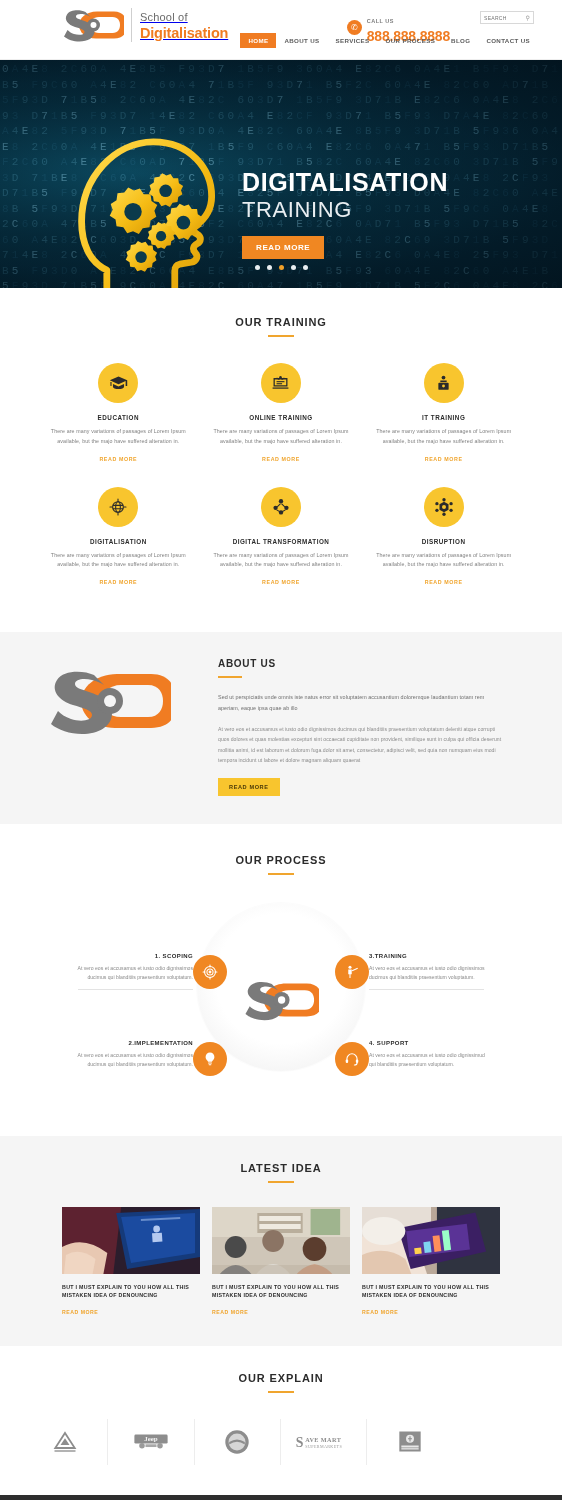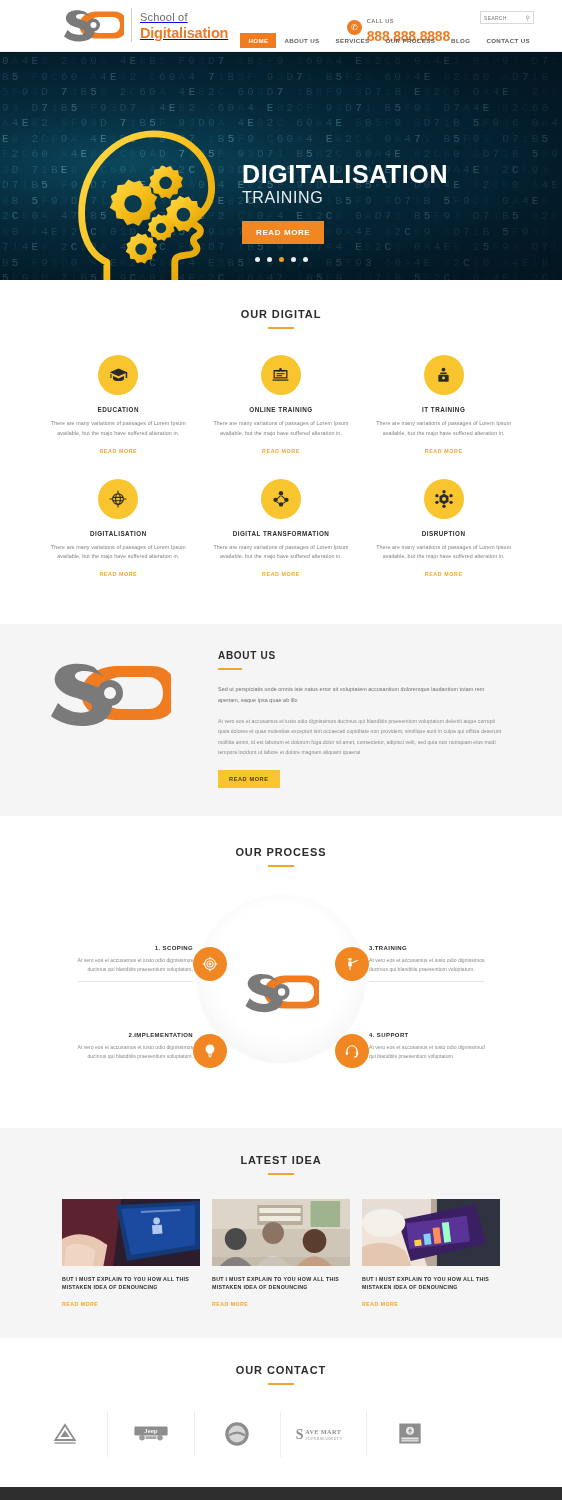--- a/index.html
+++ b/index.html
@@ -7,21 +7,21 @@
     width: 562px;
     background: #ffffff;
     font-family: "Liberation Sans", sans-serif;
     -webkit-font-smoothing: antialiased;
   }
   body { width: 562px; overflow-x: hidden; }
 
   
   .header {
     position: relative;
-    height: 52px;
+    height: 60px;
     background: #ffffff;
     border-bottom: 1px solid #eeeeee;
   }
   .logo-block {
     position: absolute; left: 62px; top: 8px;
     display: flex; align-items: center;
   }
   .logo-mark { position: relative; width: 62px; height: 34px; }
   .logo-text-wrap {
     margin-left: 7px; padding-left: 8px;
@@ -94,21 +94,21 @@
   .hero-head {
     position: absolute; left: 68px; top: 64px;
     width: 165px; height: 195px;
   }
   .hero-copy { position: absolute; right: 50px; top: 110px; text-align: left; width: 270px; }
   .hero-t1 {
     font-size: 25px; font-weight: bold; color: #ffffff;
     letter-spacing: .6px; line-height: 1;
   }
   .hero-t2 {
-    font-size: 16px; color: #e9eef1; letter-spacing: .6px;
+    font-size: 22px; color: #e9eef1; letter-spacing: .6px;
     line-height: 1.15; margin-top: 2px; font-weight: 300;
   }
   .hero-btn {
     display: inline-block; margin-top: 14px;
     background: #f08722; color: #fff;
     font-size: 8px; font-weight: bold; letter-spacing: .6px;
     padding: 7px 14px; border: 0; cursor: pointer;
     font-family: "Liberation Sans", sans-serif;
   }
   .dots {
@@ -333,21 +333,21 @@
     <span class="dot"></span>
     <span class="dot"></span>
     <span class="dot on"></span>
     <span class="dot"></span>
     <span class="dot"></span>
   </div>
 </div>
 
 <section class="services">
   <div class="sec-head">
-    <div class="sec-title">OUR DIGITAL</div>
+    <div class="sec-title">OUR TRAINING</div>
     <div class="sec-rule"></div>
   </div>
 
   <div class="svc-grid">
 
     <div class="svc">
       <div class="svc-ico">
         <svg viewBox="0 0 24 24" width="19" height="19" fill="#2b2b2b">
             <path d="M12 3 1 8l11 5 9-4.1V15h2V8L12 3zM5 12.5V16c0 1.7 3.1 3 7 3s7-1.3 7-3v-3.5l-7 3.2-7-3.2z"></path>
             <path d="M3.2 10.2v4.4c0 .4-.3.7-.7.7s-.7-.3-.7-.7v-4.4z"></path>
@@ -601,21 +601,21 @@
       </div>
       <div class="blog-ttl">BUT I MUST EXPLAIN TO YOU HOW ALL THIS MISTAKEN IDEA OF DENOUNCING</div>
       <a class="blog-more" href="#">READ MORE</a>
     </div>
 
   </div>
 </section>
 
 <section class="clients">
   <div class="sec-head">
-    <div class="sec-title">OUR CONTACT</div>
+    <div class="sec-title">OUR EXPLAIN</div>
     <div class="sec-rule"></div>
   </div>
 
   <div class="cli-row">
     <div class="cli-cell">
       <svg viewBox="0 0 40 32" width="30" height="24">
           <path d="M20 4 L33 24 H7z" fill="none" stroke="#8d8d8d" stroke-width="2.4"></path>
           <path d="M20 11 l6 9 h-12z" fill="#8d8d8d"></path>
           <rect x="6" y="27" width="28" height="2" fill="#9a9a9a"></rect>
         </svg>

